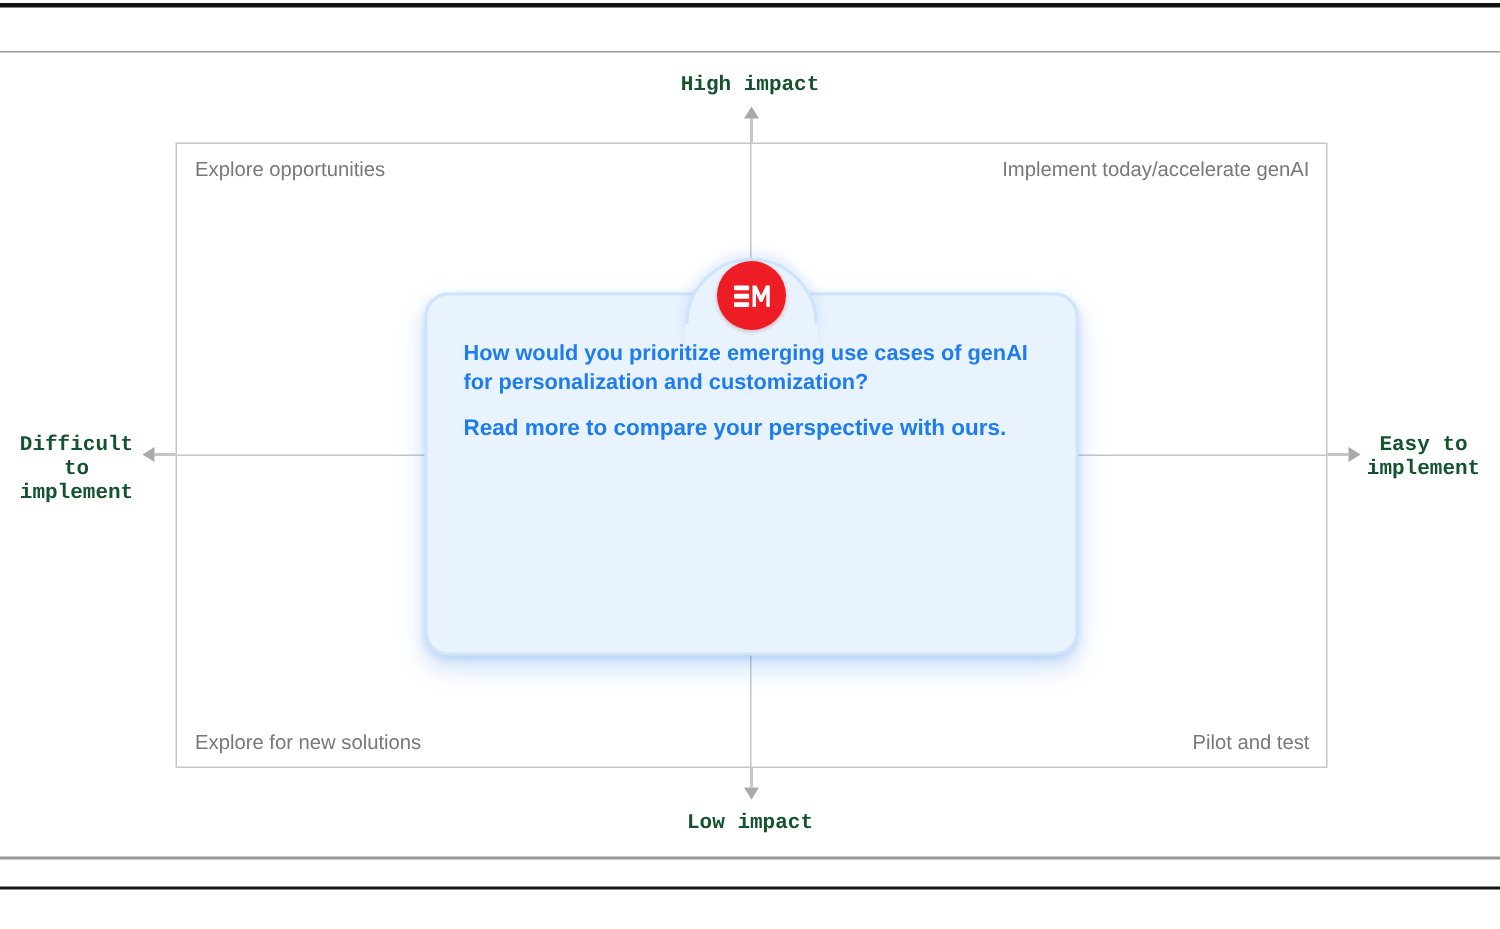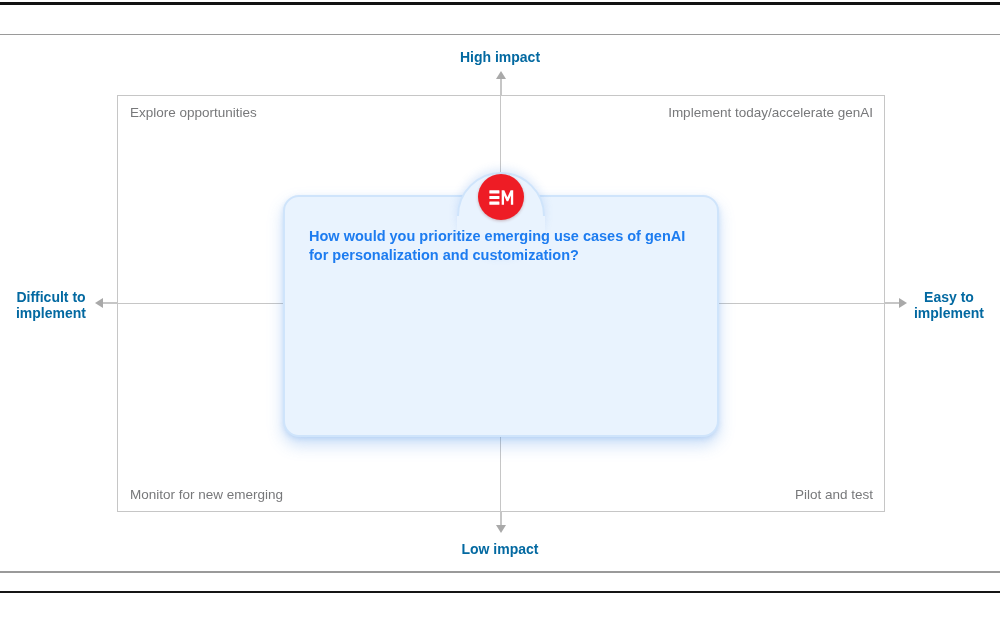--- a/index.html
+++ b/index.html
@@ -32,21 +32,21 @@
   .hline     { position:absolute; left:117px; top:303px; width:768px; height:1px; background:var(--line-gray); z-index:2; }
 
   .stem-v { position:absolute; width:2px;  background:var(--line-gray); z-index:2; }
   .stem-h { position:absolute; height:2px; background:var(--line-gray); z-index:2; }
   .ah     { position:absolute; width:0; height:0; z-index:2; }
   .ah-up    { border-left:5px solid transparent; border-right:5px solid transparent; border-bottom:8px solid var(--arrow-gray); }
   .ah-down  { border-left:5px solid transparent; border-right:5px solid transparent; border-top:8px solid var(--arrow-gray); }
   .ah-left  { border-top:5px solid transparent; border-bottom:5px solid transparent; border-right:8px solid var(--arrow-gray); }
   .ah-right { border-top:5px solid transparent; border-bottom:5px solid transparent; border-left:8px solid var(--arrow-gray); }
 
-  .axis-label { position:absolute; font-weight:bold; font-size:14px; color:#0369a1; text-align:center; line-height:16px; z-index:3; }
+  .axis-label { position:absolute; font-weight:bold; font-size:14px; color:#14532d; text-align:center; line-height:16px; z-index:3;font-family:Liberation Mono, monospace; }
   .axis-top    { left:400px; top:49px;  width:200px; }
   .axis-bottom { left:400px; top:541px; width:200px; }
   .axis-left   { left:2px;   top:289px; width:98px; }
   .axis-right  { left:900px; top:289px; width:98px; }
 
   .quadrant { position:absolute; font-size:13.5px; color:var(--quadrant-gray); z-index:3; white-space:nowrap; }
   .q-tl { left:130px;  top:105px; }
   .q-tr { right:127px; top:105px; text-align:right; }
   .q-bl { left:130px;  top:487px; }
   .q-br { right:127px; top:487px; text-align:right; }
@@ -106,36 +106,37 @@
   <div class="ah ah-down" style="left:496px; top:525px;"></div>
 
   <div class="stem-h" style="left:103px; top:302px; width:14px;"></div>
   <div class="ah ah-left" style="left:95px; top:298px;"></div>
 
   <div class="stem-h" style="left:885px; top:302px; width:14px;"></div>
   <div class="ah ah-right" style="left:899px; top:298px;"></div>
 
   <div class="quadrant q-tl">Explore opportunities</div>
   <div class="quadrant q-tr">Implement today/accelerate genAI</div>
-  <div class="quadrant q-bl">Monitor for new emerging</div>
+  <div class="quadrant q-bl">Explore for new solutions</div>
   <div class="quadrant q-br">Pilot and test</div>
 
   <div class="card">
     <div class="bump"></div>
     <div class="logo">
       <svg width="27" height="17" viewBox="0 0 30 18" aria-hidden="true">
         <g fill="#ffffff">
           <rect x="1.5" y="1" width="11.2" height="3.6" rx="0.6"></rect>
           <rect x="1.5" y="7.2" width="11.2" height="3.6" rx="0.6"></rect>
           <rect x="1.5" y="13.4" width="11.2" height="3.6" rx="0.6"></rect>
           <polygon points="15.2,17 15.2,1 18.1,1 21.6,8.6 25.1,1 28,1 28,17 25.4,17 25.4,6.8 22.5,13.2 20.7,13.2 17.8,6.8 17.8,17"></polygon>
         </g>
       </svg>
     </div>
     <div class="card-content">
       <p class="question">How would you prioritize emerging use cases of genAI for personalization and customization?</p>
+      <p class="cta">Read more to compare your perspective with ours.</p>
     </div>
   </div>
 
   <div class="src-rule-top"></div>
   <div class="src-rule-bottom"></div>
 
 </div>
 
 </body></html>

